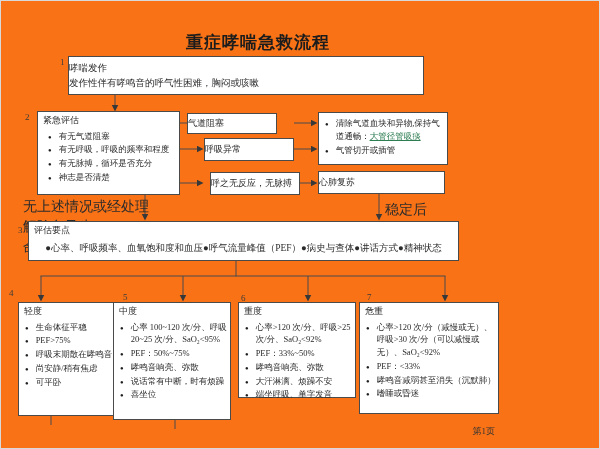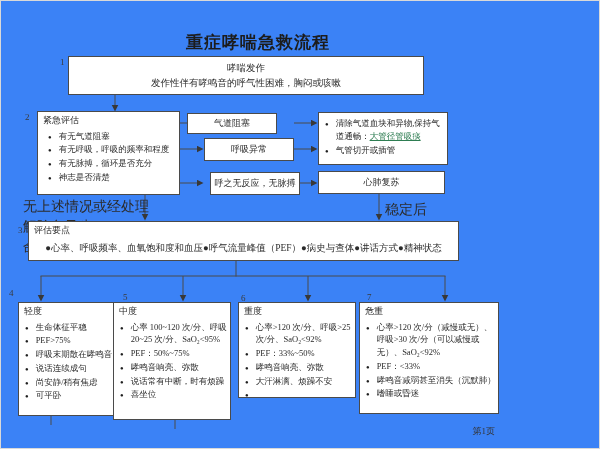--- a/index.html
+++ b/index.html
@@ -1,30 +1,30 @@
 <!DOCTYPE html>
 <html><head>
 <meta charset="utf-8">
 <style>
   html,body{margin:0;padding:0;background:#ffffff;}
   .canvas{
-    position:relative;width:600px;height:449px;background:#3b82f6;
+    position:relative;width:600px;height:449px;background:#f97316;
     border:1px solid #d9d9d9;box-sizing:border-box;overflow:hidden;
     font-family:"Liberation Serif","DejaVu Serif",serif;color:#262626;
   }
   .title{
     position:absolute;left:0;top:30px;width:514px;text-align:center;
     font-size:17px;font-weight:bold;letter-spacing:1px;color:#1c1c1c;
   }
   .box{
     position:absolute;border:1px solid #4a4a4a;background:#fff;
     box-sizing:border-box;font-size:9px;line-height:1.5;color:#2b2b2b;
   }
   .center-box{display:flex;flex-direction:column;justify-content:center;
-    align-items:center;text-align:center;}
+    align-items:flex-start;text-align:center;}
   .box-header{font-size:9px;padding:2px 0 1px 5px;color:#2b2b2b;}
   .bullets{padding:0 2px 0 8px;}
   .bullet-row{display:flex;align-items:flex-start;margin:1px 0;}
   .blt{flex:0 0 auto;font-size:6px;line-height:1;margin:4px 7px 0 2px;color:#1f1f1f;}
   .btxt{flex:1 1 auto;font-size:8.5px;line-height:1.5;}
   .numlabel{position:absolute;font-size:9px;color:#3a3a3a;}
   .floating-text{position:absolute;font-size:14px;line-height:1.45;color:#2b2b2b;}
   .connectors{position:absolute;left:0;top:0;width:600px;height:449px;pointer-events:none;}
   .green-link{color:#2e7d52;text-decoration:underline;cursor:pointer;}
   .assess-line{font-size:9.5px;text-align:center;padding-top:2px;color:#2b2b2b;}
@@ -148,24 +148,20 @@
       <div class="bullet-row">
         <span class="blt">●</span>
         <span class="btxt">PEF&gt;75%</span>
         </div>
       <div class="bullet-row">
         <span class="blt">●</span>
         <span class="btxt">呼吸末期散在哮鸣音</span>
         </div>
       <div class="bullet-row">
         <span class="blt">●</span>
-        <span class="btxt">说话连续成句</span>
-        </div>
-      <div class="bullet-row">
-        <span class="blt">●</span>
         <span class="btxt">尚安静/稍有焦虑</span>
         </div>
       <div class="bullet-row">
         <span class="blt">●</span>
         <span class="btxt">可平卧</span>
         </div>
     </div>
   </div>
 
   <div class="box" style="left:112px;top:301px;width:118px;height:118px">
@@ -208,20 +204,21 @@
       <div class="bullet-row">
         <span class="blt">●</span>
         <span class="btxt">哮鸣音响亮、弥散</span>
         </div>
       <div class="bullet-row">
         <span class="blt">●</span>
         <span class="btxt">大汗淋漓、烦躁不安</span>
         </div>
       <div class="bullet-row">
         <span class="blt">●</span>
+        <span class="btxt">端坐呼吸、单字发音</span>
         </div>
     </div>
   </div>
 
   <div class="box" style="left:358px;top:301px;width:140px;height:112px">
     <div class="box-header">危重</div>
     <div class="bullets" style="padding-left:4px;padding-right:1px">
       <div class="bullet-row">
         <span class="blt">●</span>
         <span class="btxt">心率&gt;120 次/分（减慢或无）、呼吸&gt;30 次/分（可以减慢或无）、SaO₂&lt;92%</span>

